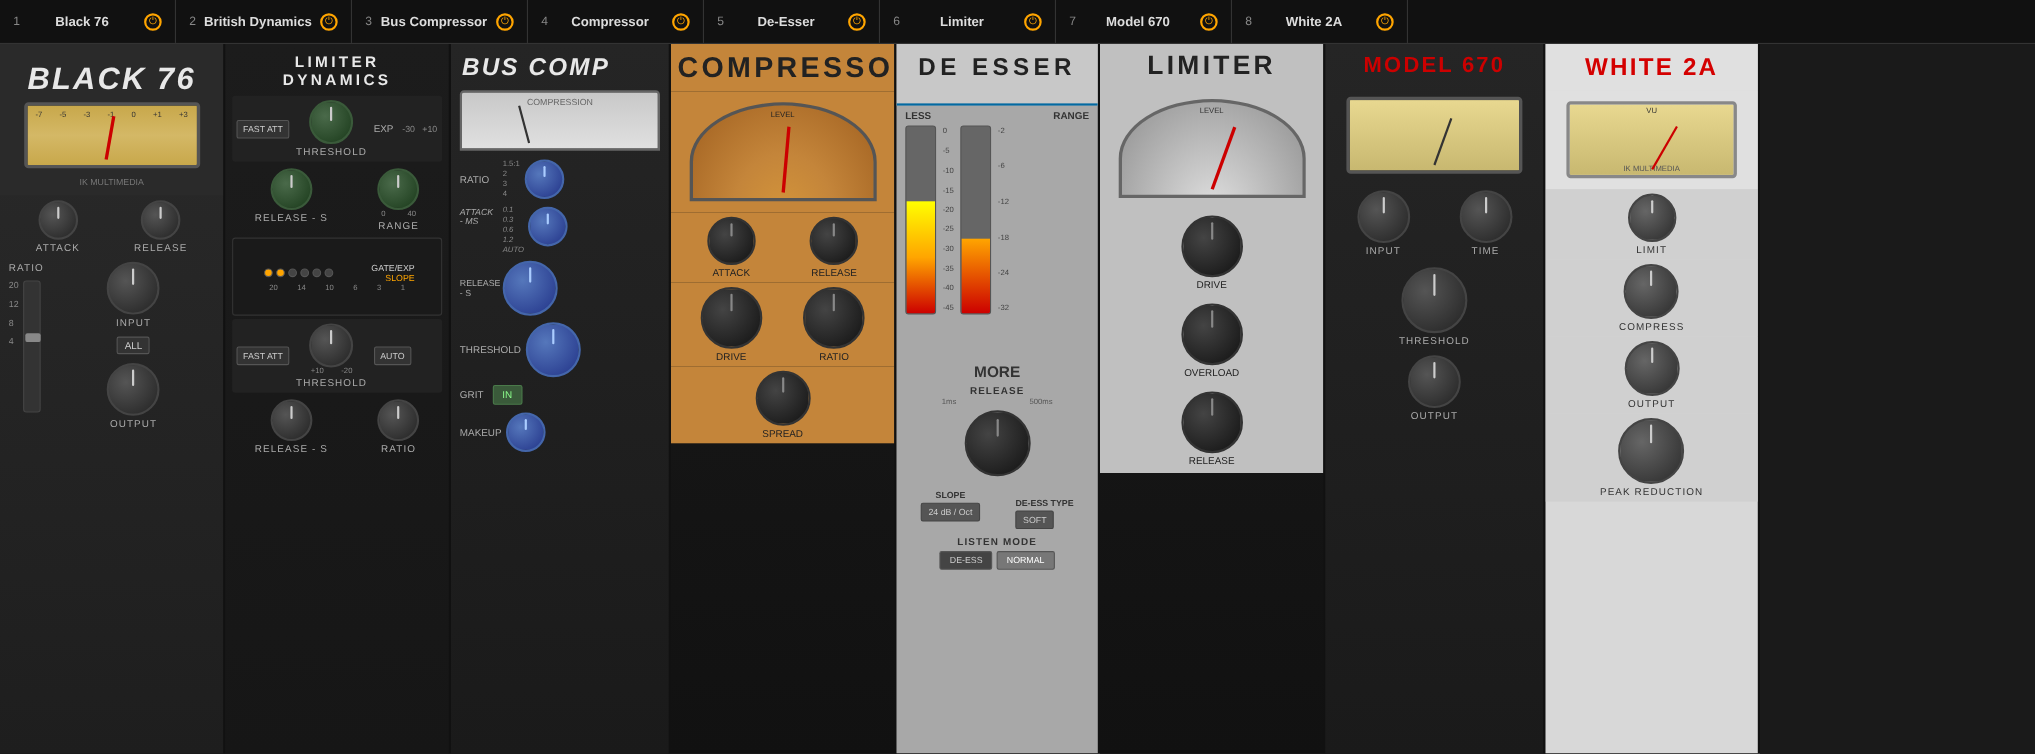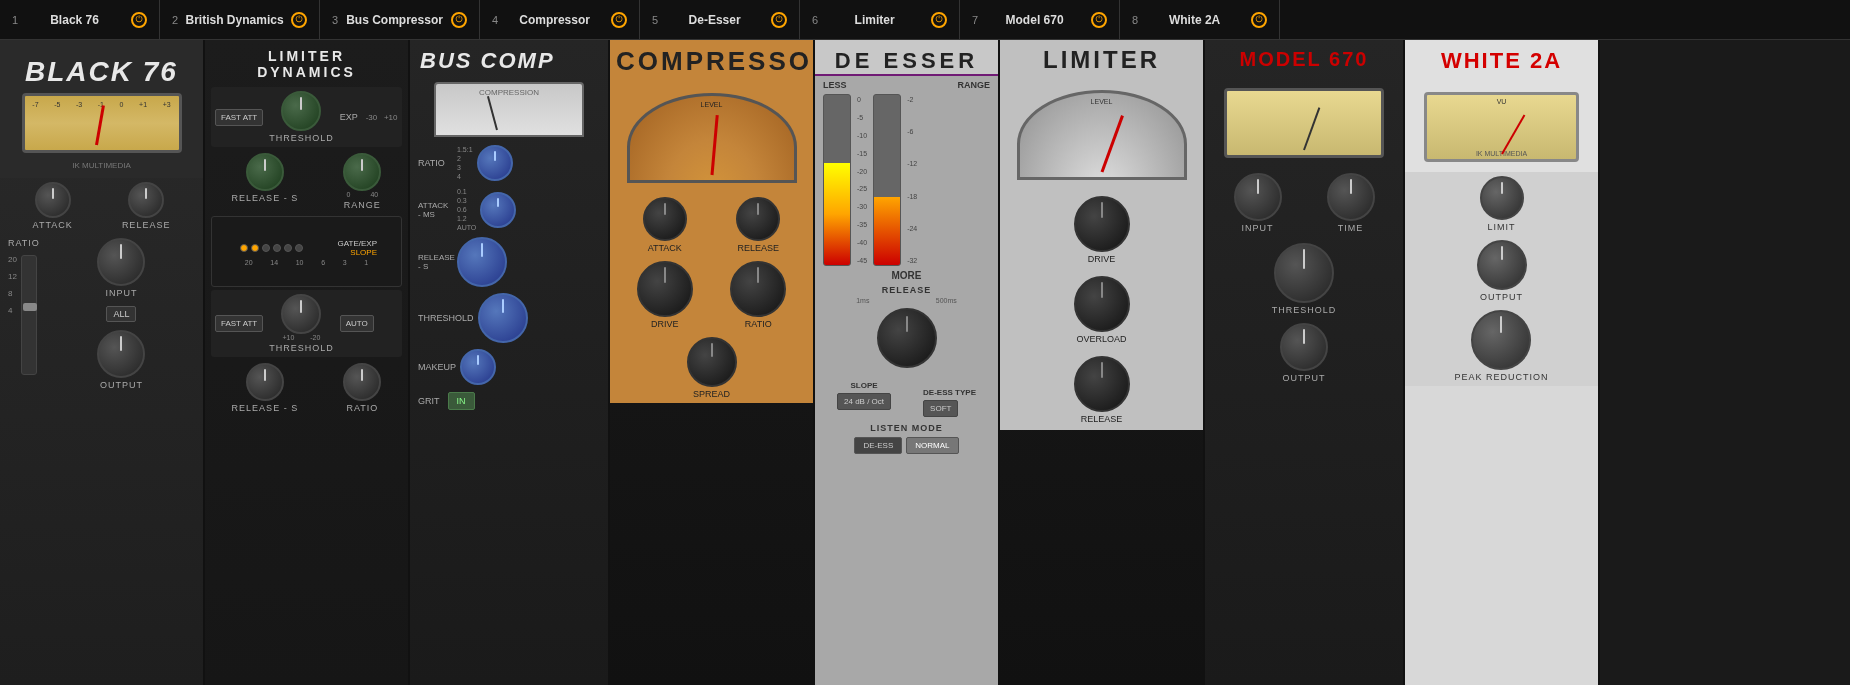--- a/index.html
+++ b/index.html
@@ -243,21 +243,21 @@
       border: 1px solid #555;
     }
     .led.active { background: #ffa500; }
 
     
     .buscomp {
       width: 200px;
       background: linear-gradient(180deg, #252525 0%, #1a1a1a 100%);
     }
     .comp-meter {
-      width: 150px;
+      width: 182px;
       height: 55px;
       background: linear-gradient(180deg, #c8c8c8 0%, #e0e0e0 100%);
       margin: 4px auto;
       border-radius: 4px 4px 0 0;
       border: 2px solid #666;
       position: relative;
       overflow: hidden;
     }
     .comp-meter::after {
       content: '';
@@ -700,21 +700,21 @@
       <div style="font-size:9px;color:#aaa;width:35px;text-transform:uppercase;">RATIO</div>
       <div style="display:flex;flex-direction:column;gap:2px;font-size:7px;color:#888;">
         <span>1.5:1</span>
           <span>2</span>
           <span>3</span>
           <span>4</span>
       </div>
       <div class="blue-knob blue-knob-sm"></div>
     </div>
 
-    <div style="display:flex;padding:3px 8px;align-items:center;gap:4px;">
+    <div style="display:flex;padding:3px 8px;gap:4px;font-style:italic;">
       <div style="font-size:9px;color:#aaa;width:35px;text-transform:uppercase;font-size:8px;">ATTACK - ms</div>
       <div style="display:flex;flex-direction:column;gap:2px;font-size:7px;color:#888;">
         <span>0.1</span>
           <span>0.3</span>
           <span>0.6</span>
           <span>1.2</span>
           <span>AUTO</span>
       </div>
       <div class="blue-knob blue-knob-sm"></div>
     </div>
@@ -723,29 +723,29 @@
       <div style="font-size:9px;color:#aaa;width:35px;text-transform:uppercase;font-size:8px;">RELEASE - S</div>
       <div class="blue-knob blue-knob-md"></div>
     </div>
 
 
     <div style="display:flex;padding:3px 8px;align-items:center;gap:4px;">
       <div style="font-size:9px;color:#aaa;text-transform:uppercase;">THRESHOLD</div>
       <div class="blue-knob blue-knob-md"></div>
     </div>
 
+    <div style="display:flex;padding:4px 8px;align-items:center;gap:8px;">
+      <div style="font-size:9px;color:#aaa;text-transform:uppercase;">GRIT</div>
+      <button class="in-btn">IN</button>
+    </div>
+
     <div style="display:flex;padding:3px 8px;align-items:center;gap:4px;">
       <div style="font-size:9px;color:#aaa;text-transform:uppercase;">MAKEUP</div>
       <div class="blue-knob blue-knob-sm"></div>
     </div>
-
-    <div style="display:flex;padding:4px 8px;align-items:center;gap:8px;">
-      <div style="font-size:9px;color:#aaa;text-transform:uppercase;">GRIT</div>
-      <button class="in-btn">IN</button>
-    </div>
   </div>
 
   <div class="plugin compressor">
     <div style="background:#c4853a;padding:6px;text-align:center;">
       <div style="font-size:26px;font-weight:900;color:#222;letter-spacing:3px;">COMPRESSOR</div>
     </div>
 
     <div style="background:#c4853a;padding:5px;display:flex;justify-content:center;">
       <div class="comp-vu">
         <div style="position:absolute;top:5px;left:0;right:0;font-size:7px;color:#222;text-align:center;">LEVEL</div>
@@ -776,21 +776,21 @@
 
     <div style="background:#c4853a;display:flex;justify-content:center;padding:4px 8px;">
       <div class="knob-wrap">
         <div class="dark-knob" style="width:50px;height:50px;"></div>
         <div style="font-size:9px;color:#222;text-align:center;margin-top:2px;text-transform:uppercase;">Spread</div>
       </div>
     </div>
   </div>
 
   <div class="plugin" style="width:185px;background:#a8a8a8;">
-    <div style="background:#c8c8c8;border-bottom:2px solid #701a75;padding:8px 4px 0;">
+    <div style="background:#c8c8c8;border-bottom:2px solid #0369a1;padding:8px 4px 20px;">
       <div style="font-size:22px;font-weight:900;color:#222;letter-spacing:4px;text-align:center;">DE ESSER</div>
     </div>
 
     <div style="display:flex;justify-content:space-between;padding:4px 8px 0;">
       <span style="font-size:9px;font-weight:bold;color:#333;">LESS</span>
       <span style="font-size:9px;font-weight:bold;color:#333;">RANGE</span>
     </div>
 
     <div style="display:flex;gap:6px;padding:4px 8px;height:180px;align-items:stretch;">
 
@@ -817,21 +817,21 @@
 
       <div style="display:flex;flex-direction:column;justify-content:space-between;font-size:7px;color:#444;padding:2px 0;">
         <span>-2</span>
           <span>-6</span>
           <span>-12</span>
           <span>-18</span>
           <span>-24</span>
           <span>-32</span>
       </div>
     </div>
-    <div style="text-align:center;font-size:10px;color:#333;font-weight:bold;padding-bottom:4px;">MORE</div>
+    <div style="text-align:center;font-size:14px;color:#333;font-weight:bold;padding-bottom:4px;margin-top:40px;">MORE</div>
 
     <div style="text-align:center;font-size:9px;color:#333;font-weight:bold;letter-spacing:1px;">RELEASE</div>
     <div style="display:flex;justify-content:space-around;font-size:7px;color:#555;padding:2px 8px;">
       <span>1ms</span>
       <span>500ms</span>
     </div>
     <div style="display:flex;justify-content:center;padding:2px;">
       <div class="deesser-knob"></div>
     </div>
 
@@ -933,20 +933,26 @@
       </div>
     </div>
 
     <div style="display:flex;justify-content:center;padding:4px;background:#d0d0d0;">
       <div class="knob-wrap">
         <div class="w2a-knob" style="width:44px;height:44px;"></div>
         <div class="w2a-knob-label">LIMIT</div>
       </div>
     </div>
 
+    <div style="display:flex;justify-content:center;padding:4px;background:#d0d0d0;">
+      <div class="knob-wrap">
+        <div class="w2a-knob" style="width:50px;height:50px;"></div>
+        <div class="w2a-knob-label">COMPRESS</div>
+      </div>
+    </div>
 
     <div style="display:flex;justify-content:center;padding:4px;background:#d0d0d0;">
       <div class="knob-wrap">
         <div class="w2a-knob" style="width:50px;height:50px;"></div>
         <div class="w2a-knob-label">OUTPUT</div>
       </div>
     </div>
 
     <div style="display:flex;justify-content:center;padding:4px;background:#d0d0d0;">
       <div class="knob-wrap">

